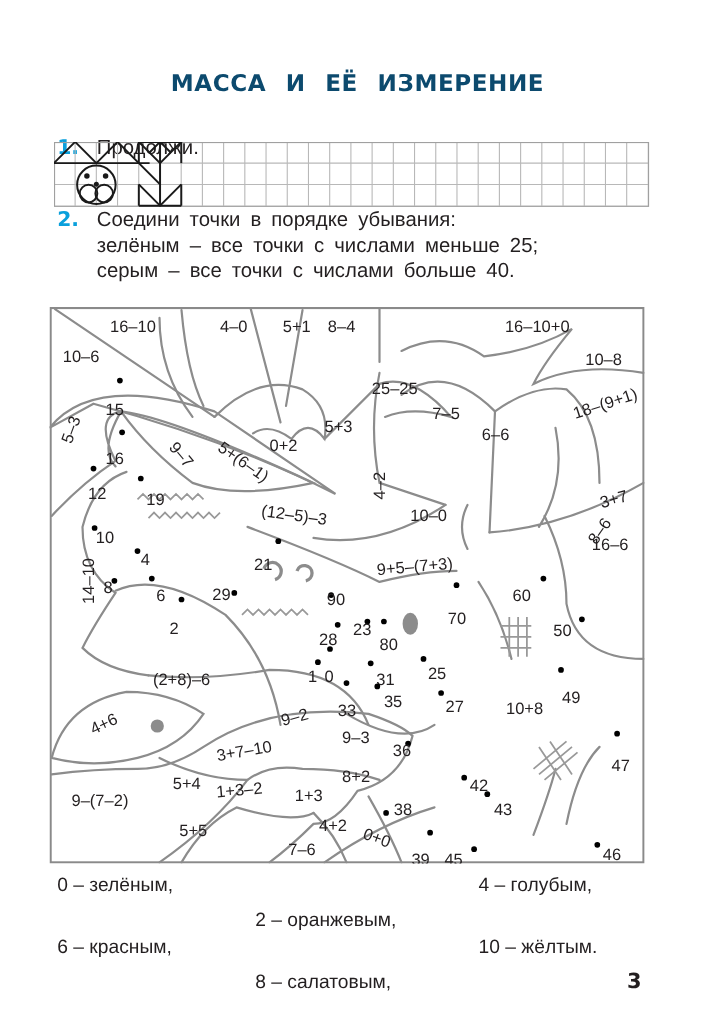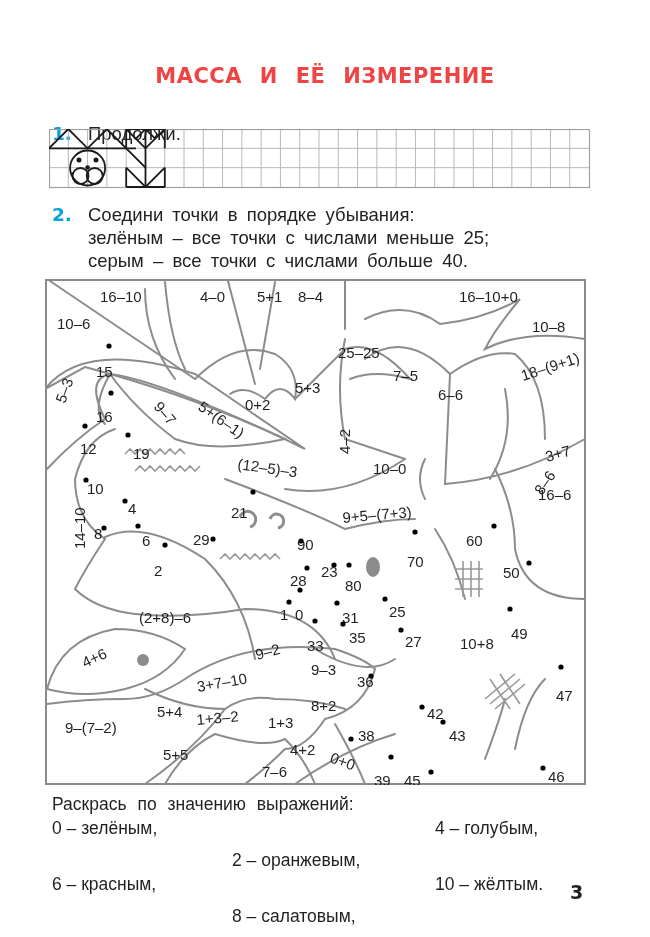--- a/index.html
+++ b/index.html
@@ -1,20 +1,20 @@
 <!DOCTYPE html>
 <html><head>
 <meta charset="utf-8">
 <style>
   html, body { margin:0; padding:0; background:#ffffff; }
   body { width:650px; height:937px; position:relative; overflow:hidden;
          font-family:"Liberation Sans", sans-serif; color:#231f20; }
   .title { position:absolute; left:0; width:650px; top:64px; text-align:center;
            font-family:"DejaVu Sans", sans-serif; font-weight:bold; font-size:21px;
-           letter-spacing:0.5px; color:#ef4444; word-spacing:10px; }
+           letter-spacing:0.5px; color:#0c4a6e; word-spacing:10px; }
   .task { position:absolute; left:52px; font-size:18.5px; line-height:23px; }
   .task .num { color:#0aa0dc; font-weight:bold; font-family:"DejaVu Sans", sans-serif; display:inline-block; width:36px; }
   .task .indent { padding-left:36px; display:block; word-spacing:4px; }
   .grid { position:absolute; left:49px; top:129px; }
   .pic { position:absolute; left:45px; top:279px; width:541px; height:506px; }
   .pic text.lbl { font-family:"Liberation Sans", sans-serif; font-size:15px; fill:#231f20; }
   .legend { position:absolute; left:52px; top:792px; font-size:17.5px; line-height:24px; }
   .legend .row { display:flex;gap:10px; }
   .legend .c1 { width:170px; } .legend .c2 { width:193px;margin-top:32px; }
   .legend span { word-spacing:6px; }
@@ -84,21 +84,21 @@
     <line x1="115.8" y1="0" x2="115.8" y2="19.3"></line>
     <polyline points="77.2,19.3 96.5,38.6 96.5,58"></polyline>
     <line x1="96.5" y1="0" x2="96.5" y2="38.6"></line>
     <polyline points="77.2,38.6 96.5,58 115.8,38.6"></polyline>
     <line x1="77.2" y1="38.6" x2="77.2" y2="58"></line>
     <line x1="115.8" y1="38.6" x2="115.8" y2="58"></line>
     <line x1="77.2" y1="58" x2="115.8" y2="58"></line>
   </g>
 </svg>
 
-<div class="task" style="top:203px;">
+<div class="task" style="top:187px;">
   <span class="num">2.</span><span style="word-spacing:4px">Соедини точки в порядке убывания:</span>
   <span class="indent">зелёным – все точки с числами меньше 25;</span>
   <span class="indent">серым – все точки с числами больше 40.</span>
 </div>
 
 <svg class="pic" viewBox="0 0 541 506" width="541" height="506">
   <rect x="1" y="1" width="539" height="504" fill="#fff" stroke="#8a8a8a" stroke-width="2"></rect>
   <g stroke="#8c8c8c" stroke-width="2" fill="none" stroke-linecap="round">
     <path d="M5,2 L150,100"></path>
     <path d="M0,110 Q40,60 150,95 L260,170 Q160,120 40,88 Z"></path>
@@ -318,21 +318,20 @@
         <text class="lbl" x="359" y="507">45</text>
       </g>
       <g>
         <circle cx="498" cy="489" r="2.6" fill="#000"></circle>
         <text class="lbl" x="503" y="503">46</text>
       </g>
     </g>
 </svg>
 
 <div class="legend">
-  <div style="word-spacing:6px">Раскрась по значению выражений:</div>
   <div class="row">
     <div class="c1"><span>0</span> – <span>зелёным,</span></div>
     <div class="c2"><span>2</span> – <span>оранжевым,</span></div>
     <div><span>4</span> – <span>голубым,</span></div>
   </div>
   <div class="row">
     <div class="c1"><span>6</span> – <span>красным,</span></div>
     <div class="c2"><span>8</span> – <span>салатовым,</span></div>
     <div><span>10</span> – <span>жёлтым.</span></div>
   </div>

